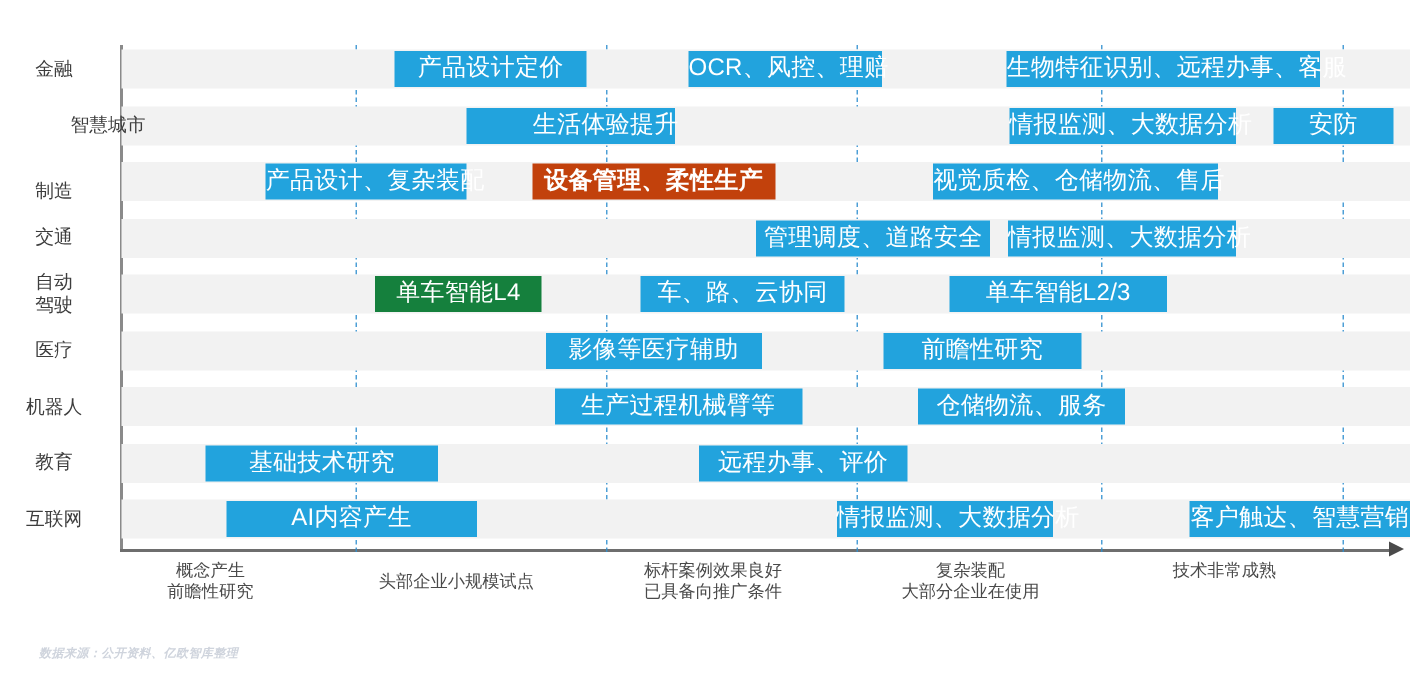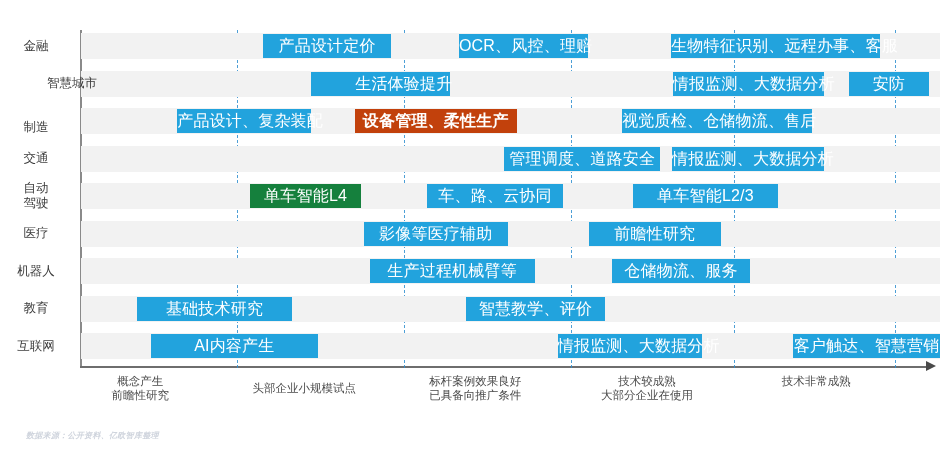--- a/index.html
+++ b/index.html
@@ -93,21 +93,21 @@
       <div class="bar" style="left: 346.177px; width: 135.722px; top: 154.222px; background: rgb(34, 163, 221);">车、路、云协同</div>
       <div class="bar" style="left: 552.337px; width: 144.312px; top: 154.222px; background: rgb(34, 163, 221);">单车智能L2/3</div>
       <div class="stripe" style="top: 190.778px; height: 26px;"></div>
       <div class="bar" style="left: 282.611px; width: 144.312px; top: 191.778px; background: rgb(34, 163, 221);">影像等医疗辅助</div>
       <div class="bar" style="left: 507.669px; width: 132.286px; top: 191.778px; background: rgb(34, 163, 221);">前瞻性研究</div>
       <div class="stripe" style="top: 228.333px; height: 26px;"></div>
       <div class="bar" style="left: 288.624px; width: 165px; top: 229.333px; background: rgb(34, 163, 221);">生产过程机械臂等</div>
       <div class="bar" style="left: 530.862px; width: 138.299px; top: 229.333px; background: rgb(34, 163, 221);">仓储物流、服务</div>
       <div class="stripe" style="top: 265.889px; height: 26px;"></div>
       <div class="bar" style="left: 55.835px; width: 155.479px; top: 266.889px; background: rgb(34, 163, 221);">基础技术研究</div>
-      <div class="bar" style="left: 384.832px; width: 139.158px; top: 266.889px; background: rgb(34, 163, 221);">智慧教学、评价</div>
+      <div class="bar" style="left: 384.832px; width: 139.158px; top: 266.889px; background: rgb(34, 163, 221);">远程办事、评价</div>
       <div class="stripe" style="top: 303.444px; height: 26px;"></div>
       <div class="bar" style="left: 69.579px; width: 167.505px; top: 304.444px; background: rgb(34, 163, 221);">AI内容产生</div>
       <div class="bar" style="left: 476.745px; width: 144.312px; top: 304.444px; background: rgb(34, 163, 221);">情报监测、大数据分析</div>
       <div class="bar" style="left: 712.111px; width: 146.889px; top: 304.444px; background: rgb(34, 163, 221);">客户触达、智慧营销</div>
     </div>
 
   <div id="ylabels">
       <div class="ylabel" style="top: 38.5px;">
         <div>金融</div>
       </div>
@@ -143,21 +143,21 @@
         <span>前瞻性研究</span>
       </div>
       <div class="stage" style="left: 224.34px; width: 160px; top: 381px;">
         <span>头部企业小规模试点</span>
       </div>
       <div class="stage" style="left: 395.281px; width: 160px; top: 374px;">
         <span>标杆案例效果良好</span>
         <span>已具备向推广条件</span>
       </div>
       <div class="stage" style="left: 567.081px; width: 160px; top: 374px;">
-        <span>技术较成熟</span>
+        <span>复杂装配</span>
         <span>大部分企业在使用</span>
       </div>
       <div class="stage" style="left: 736.304px; width: 160px; top: 374px;">
         <span>技术非常成熟</span>
       </div>
     </div>
 
   <div class="source">数据来源：公开资料、亿欧智库整理</div>
 </div>
 

